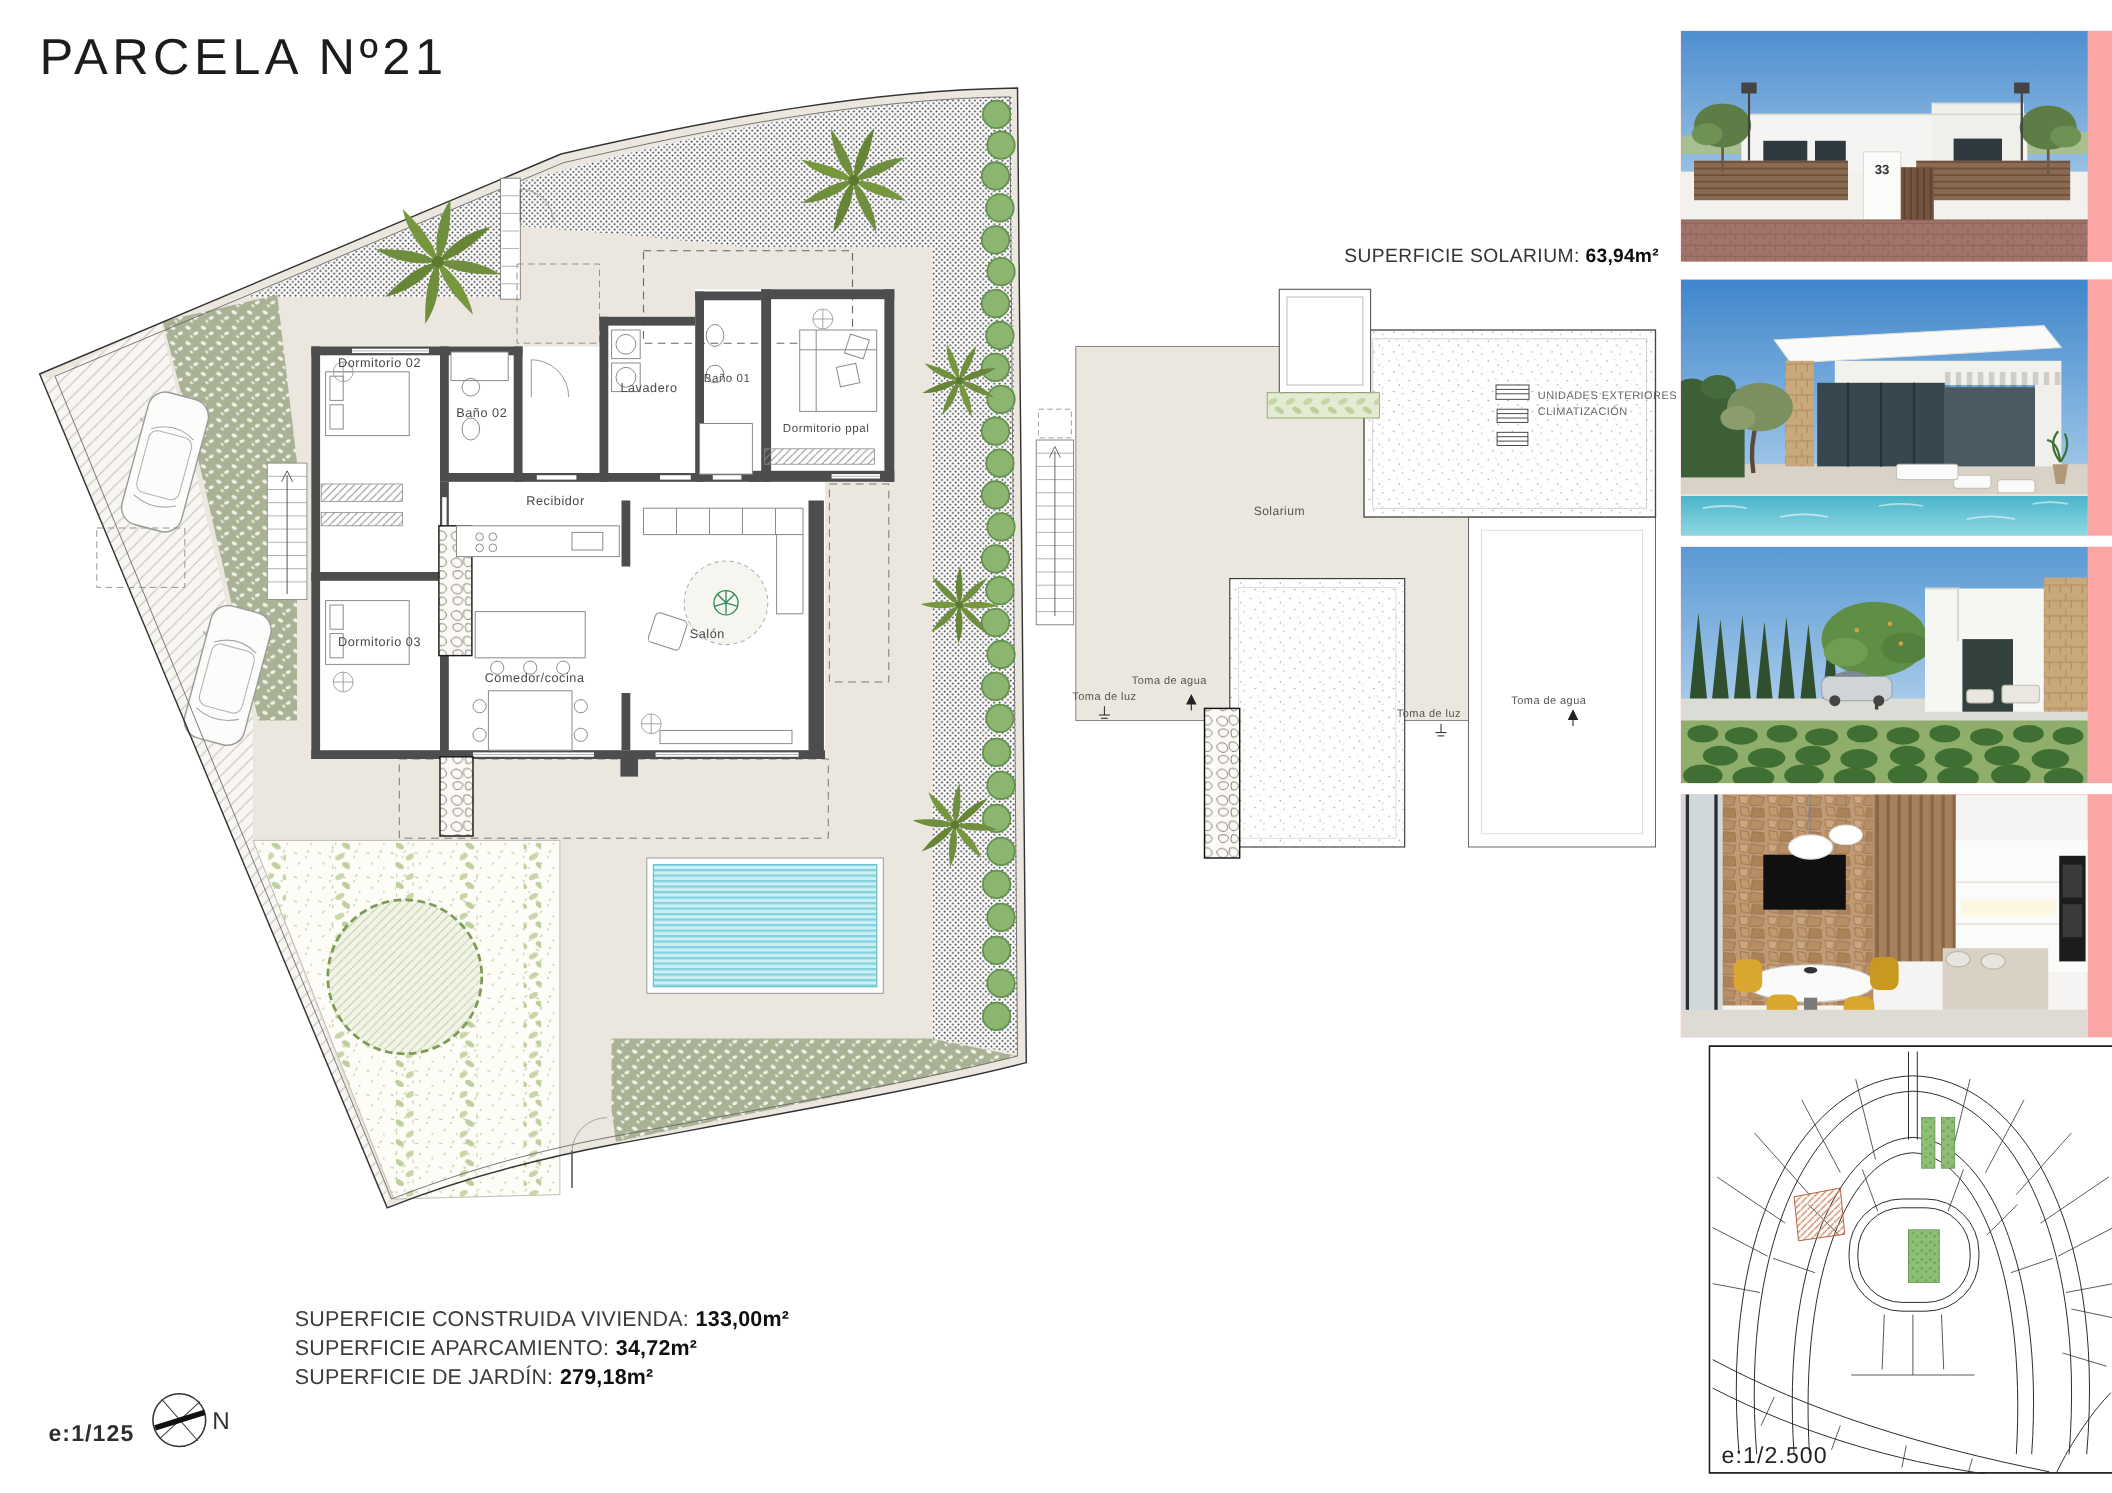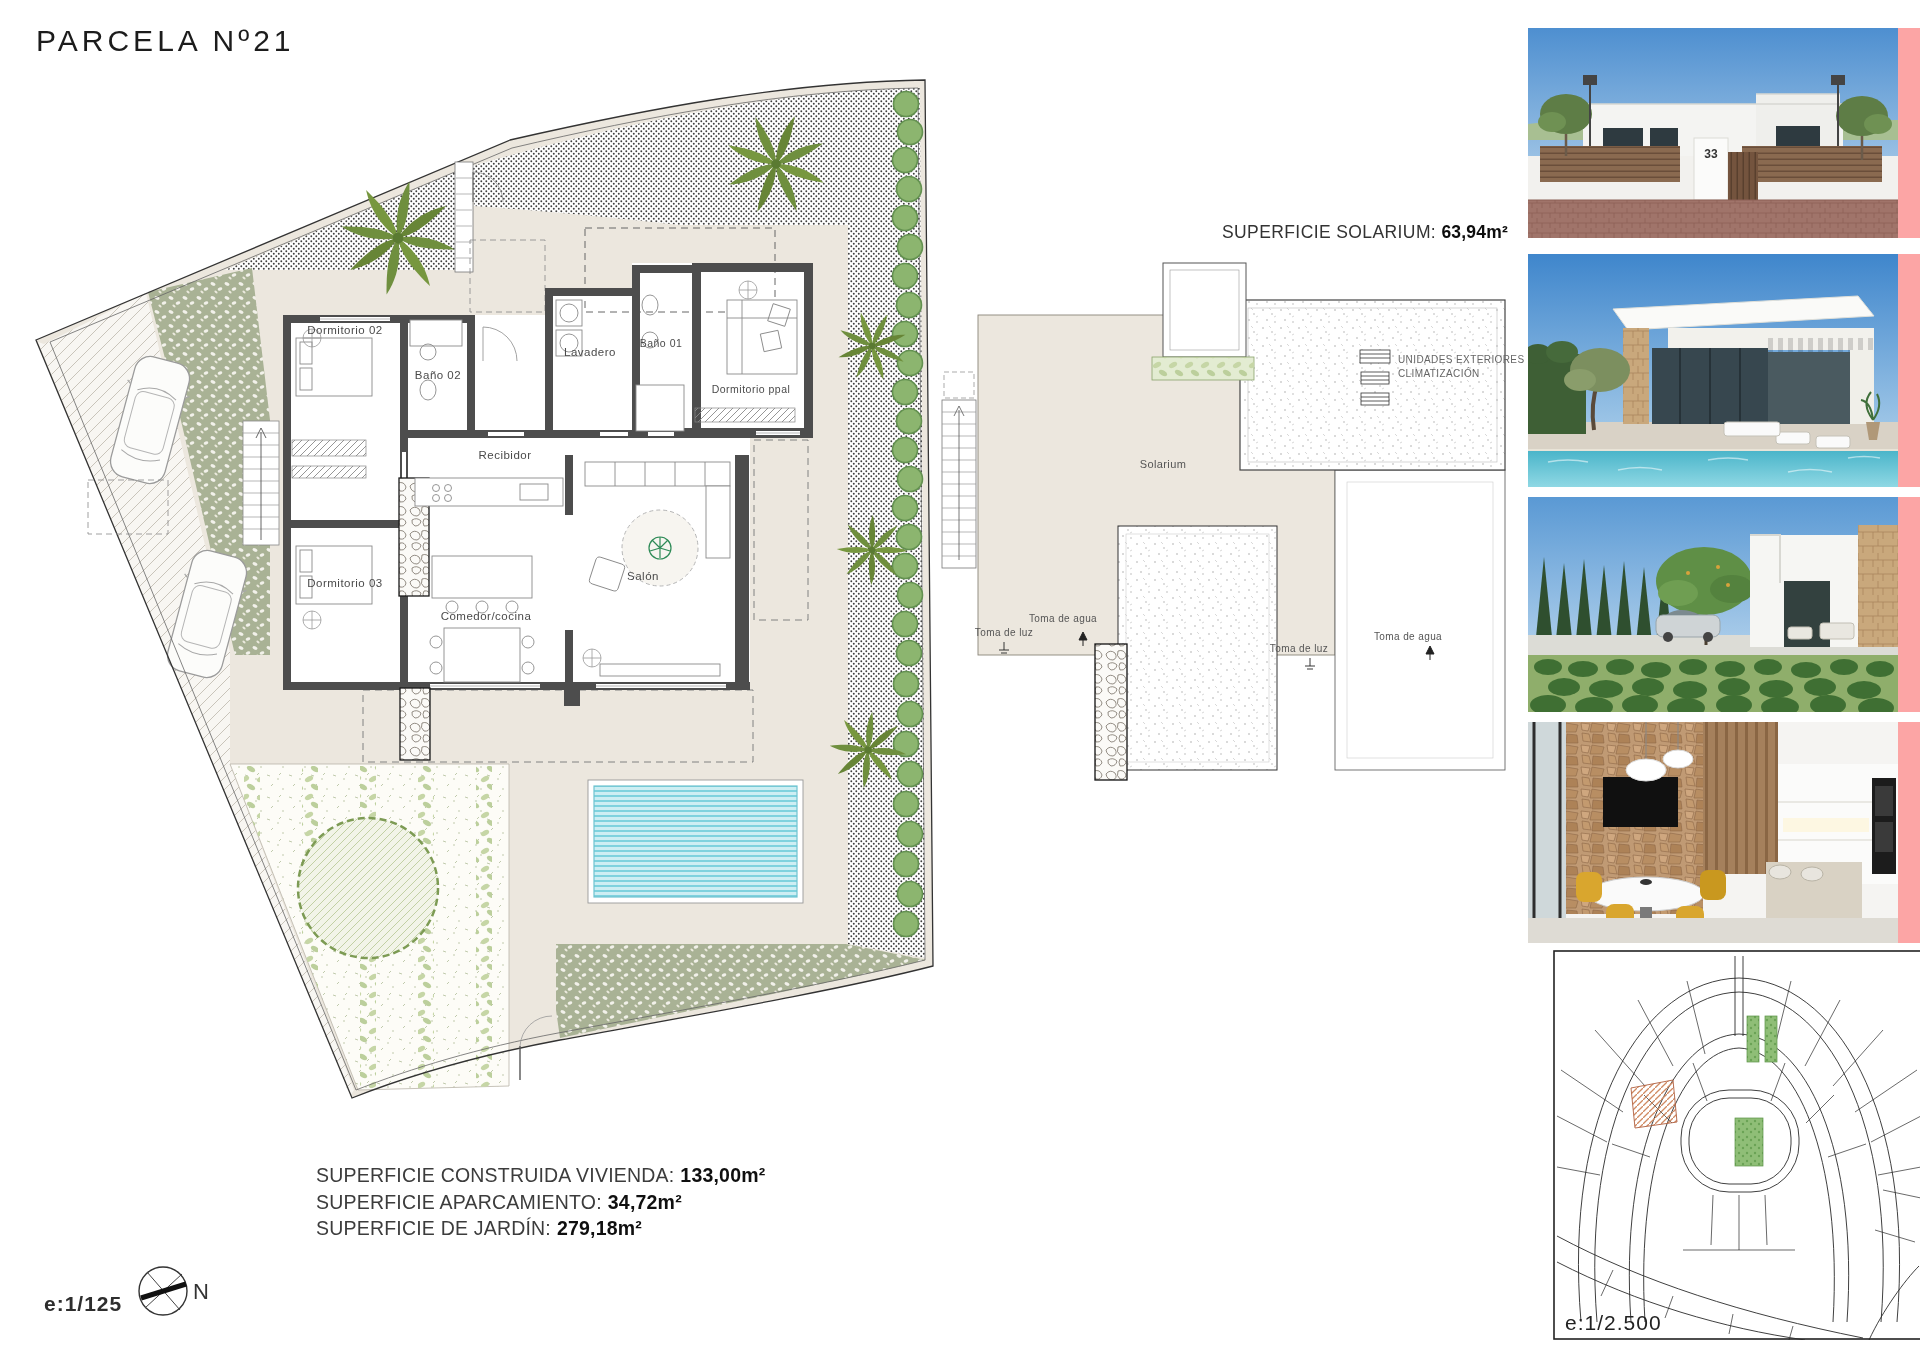--- a/index.html
+++ b/index.html
@@ -1,25 +1,25 @@
 <!DOCTYPE html>
 <html><head>
 <meta charset="utf-8">
 <style>
   html,body{margin:0;padding:0;background:#fff;}
   body{width:1920px;height:1357px;position:relative;overflow:hidden;
        font-family:"Liberation Sans",sans-serif;color:#222;}
   .abs{position:absolute;}
-  #page-title{left:36px;top:24px;font-size:30px;font-weight:300;
+  #page-title{left:36px;top:24px;font-size:46px;font-weight:300;
               letter-spacing:4px;color:#1c1c1c;white-space:nowrap;}
   #plan-svg{left:0;top:0;width:1920px;height:1357px;}
   .solarium-heading{left:1040px;top:222px;width:468px;text-align:right;
                     font-size:17.5px;letter-spacing:.4px;color:#333;font-weight:300;}
   .solarium-heading .v{font-weight:bold;color:#0d0d0d;letter-spacing:.2px;margin-top:16px;}
-  #surface-block{left:268px;top:1162px;width:640px;margin-left:48px;}
+  #surface-block{left:268px;top:1186px;width:640px;}
   .surf-row{font-size:19.5px;line-height:26.5px;letter-spacing:.2px;
             color:#3c3c3c;font-weight:300;white-space:nowrap;}
   .surf-value{font-weight:bold;color:#0f0f0f;margin-left:6px;}
   #scale-main{left:44px;top:1292px;font-size:21px;font-weight:700;
               letter-spacing:1px;color:#2e2e2e;}
   .photo{position:absolute;left:1528px;width:422px;overflow:hidden;background:#fca5a5;}
   .photo svg{display:block;}
   #photo-1{top:28px;height:210px;}
   #photo-2{top:254px;height:233px;}
   #photo-3{top:497px;height:215px;}

